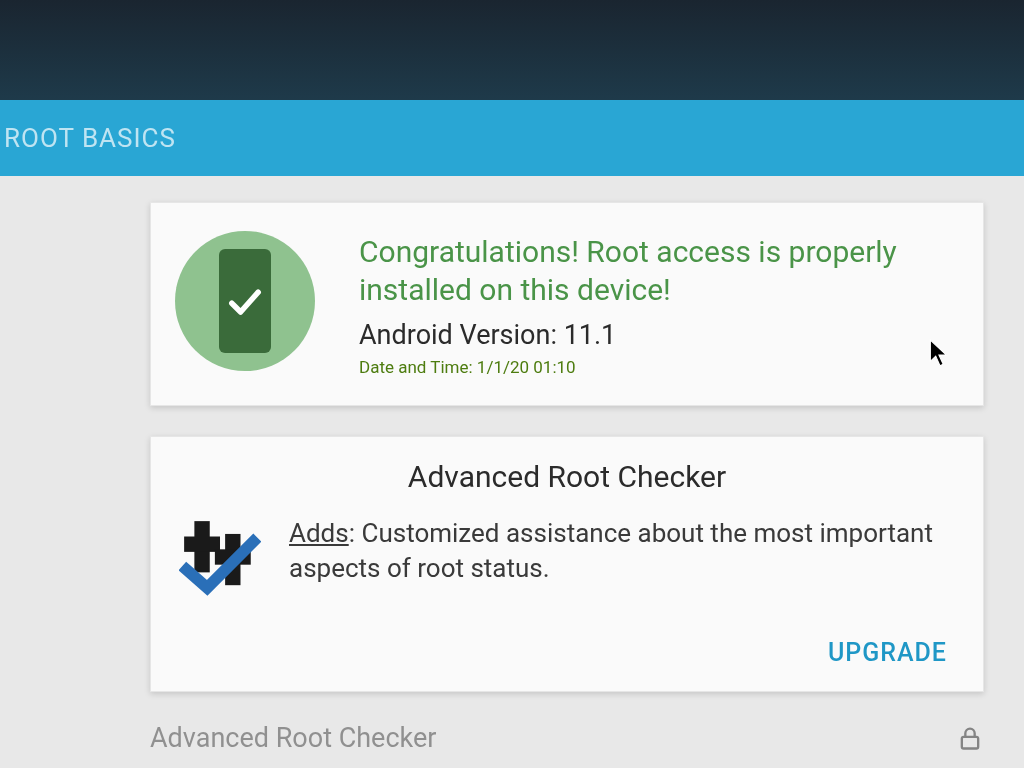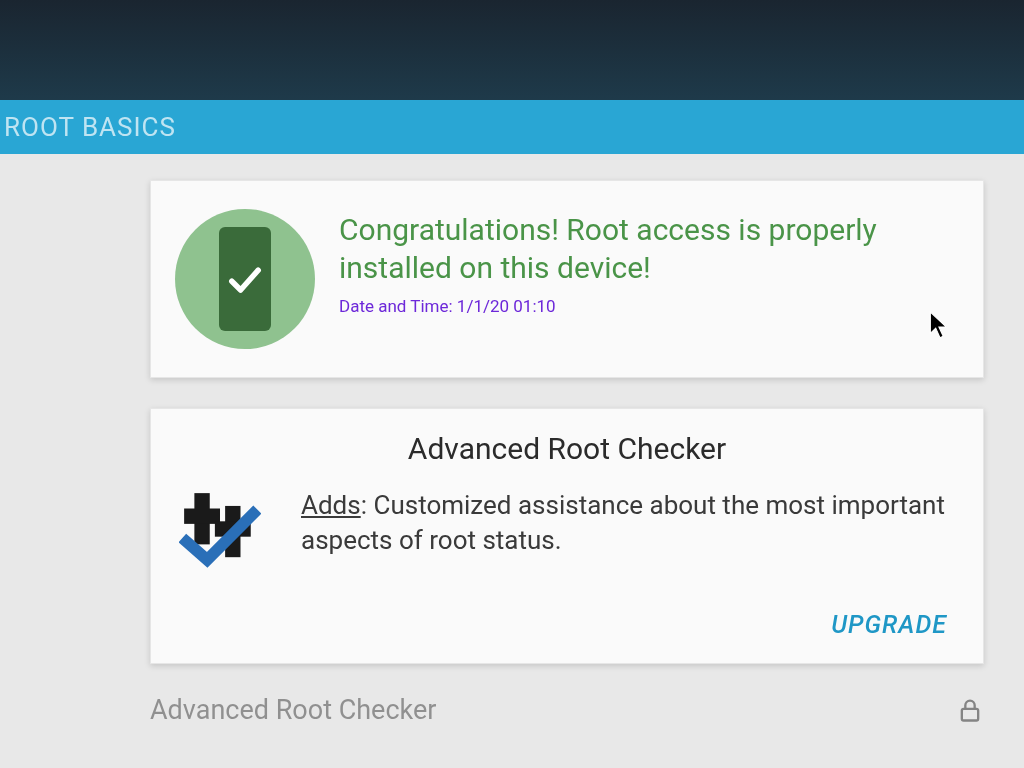--- a/index.html
+++ b/index.html
@@ -17,21 +17,21 @@
       position: relative;
     }
 
     .top-dark-area {
       height: 100px;
       background: linear-gradient(180deg, #1a2530 0%, #1e3a4a 100%);
     }
 
     .tab-bar {
       background: #29a6d4;
-      height: 54px;
+      height: 76px;
       display: flex;
       align-items: center;
       padding: 0 4px;
     }
 
     .tab {
       color: rgba(255, 255, 255, 0.85);
       font-size: 26px;
       font-weight: 400;
       letter-spacing: 1px;
@@ -54,21 +54,21 @@
       border: 1px solid rgba(0,0,0,0.08);
       box-shadow: 0 2px 6px rgba(0,0,0,0.15);
       margin-bottom: 30px;
       padding: 24px 28px;
       position: relative;
     }
 
     .status-card {
       display: flex;
       align-items: flex-start;
-      gap: 24px;
+      gap: 44px;
       padding: 28px 28px 28px 24px;
     }
 
     .status-icon-wrap {
       width: 140px;
       height: 140px;
       border-radius: 50%;
       background: #8fc28f;
       display: flex;
       align-items: center;
@@ -111,21 +111,21 @@
     }
 
     .device-line {
       color: #2b2b2b;
       font-size: 27px;
       line-height: 1.3;
       font-weight: 400;
     }
 
     .datetime-line {
-      color: #6d28d9;
+      color: #4d7c0f;
       font-size: 17px;
       margin-top: 4px;
     }
 
     .cursor {
       position: absolute;
       right: 30px;
       bottom: 36px;
       pointer-events: none;
     }
@@ -137,21 +137,21 @@
     .advanced-title {
       text-align: center;
       color: #2b2b2b;
       font-size: 30px;
       font-weight: 400;
       margin-bottom: 22px;
     }
 
     .advanced-body {
       display: flex;
-      gap: 40px;
+      gap: 28px;
       align-items: flex-start;
     }
 
     .advanced-icon {
       width: 82px;
       height: 82px;
       flex-shrink: 0;
     }
 
     .advanced-desc {
@@ -170,21 +170,20 @@
     }
 
     .upgrade-btn {
       color: #1f97c6;
       font-size: 25px;
       font-weight: 500;
       letter-spacing: 1px;
       cursor: pointer;
       display: inline-block;
       padding: 6px 8px;
-      font-style: italic;
     }
 
     .bottom-peek {
       padding: 0 40px 0 150px;
       display: flex;
       align-items: center;
       justify-content: space-between;
     }
 
     .peek-title {
@@ -215,20 +214,24 @@
   <div class="card status-card">
     <div class="status-icon-wrap">
       <div class="phone-shape">
         <svg class="checkmark-svg" viewBox="0 0 40 40">
           <polyline points="8,22 16,30 32,12"></polyline>
         </svg>
       </div>
     </div>
     <div class="status-text">
       <div class="status-headline">Congratulations! Root access is properly installed on this device!</div>
+      <div class="device-line">
+        <span>Android Version:</span>
+        <span>11.1</span>
+      </div>
       <div class="datetime-line">
         <span>Date and Time:</span>
         <span>1/1/20 01:10</span>
       </div>
     </div>
     <svg class="cursor" width="26" height="30" viewBox="0 0 20 28">
       <path d="M1 1 L1 21 L6 16 L10 25 L13 23.5 L9 15 L16 15 Z" fill="#000" stroke="#fff" stroke-width="1"></path>
     </svg>
   </div>
 

